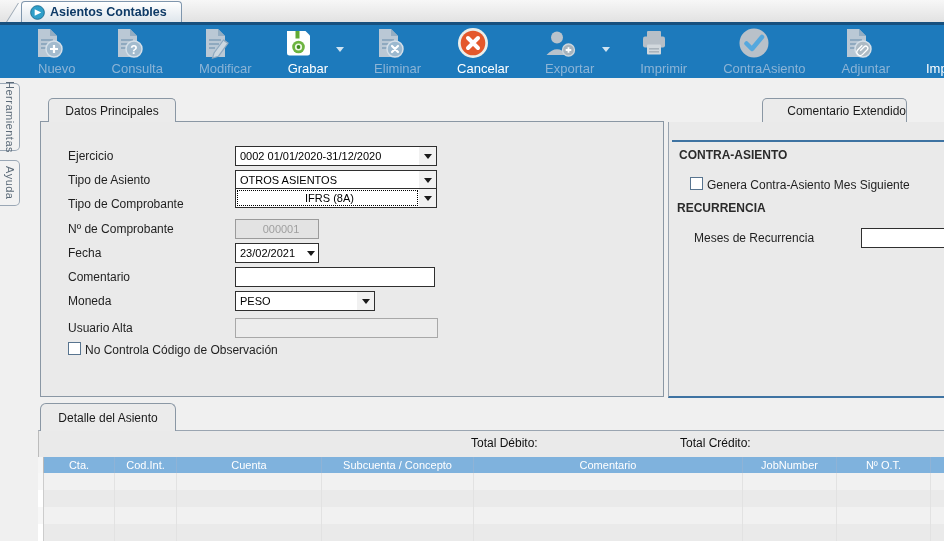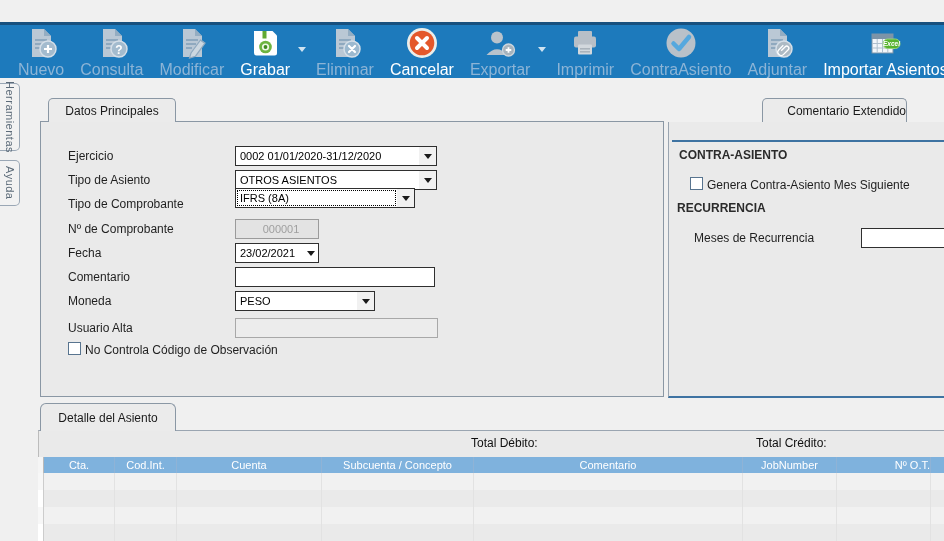--- a/index.html
+++ b/index.html
@@ -17,21 +17,21 @@
              border-radius:4px 4px 0 0; display:flex; align-items:center; gap:5px; z-index:2; }
   .app-tab .ttl { font-size:12.5px; font-weight:bold; color:#0e3a66; white-space:nowrap; }
 
   
   .navline { position:absolute; left:0; top:22px; width:944px; height:3px; background:#17507e; }
   .toolbar { position:absolute; left:0; top:25px; width:944px; height:53px; background:#1d7abc;
              display:flex; align-items:flex-start; padding-left:4px; }
   .grip { width:3px; height:44px; margin:4px 6px 0 0;
           background-image:repeating-linear-gradient(#9fc6e0 0 2px, transparent 2px 5px); }
   .tbtn { display:flex; flex-direction:column; align-items:center; padding:1px 8px 0 8px; cursor:default; }
-  .tbtn .tlabel { font-size:16px; color:#ffffff; margin-top:1px; white-space:nowrap; }
+  .tbtn .tlabel { font-size:13px; color:#ffffff; margin-top:1px; white-space:nowrap;margin-left:20px; }
   .tbtn.disabled .tlabel { color:#8cb4d6; }
   .ticon { width:34px; height:34px; }
   .caret { width:0; height:0; border-left:4px solid transparent; border-right:4px solid transparent;
            border-top:5px solid #cfe3f1; margin:22px 2px 0 0; }
 
   
   .vtab { position:absolute; left:0; width:20px; background:#f2f2f2; border:1px solid #9aa7b5;
           border-left:none; border-radius:0 5px 5px 0; display:flex; align-items:center; justify-content:center; }
   .vtab span { writing-mode:vertical-rl; font-size:11px; color:#5c6b79; letter-spacing:.5px; }
   .vtab.herr { top:83px; height:68px; }
@@ -76,27 +76,37 @@
   .grid { position:absolute; left:38px; top:457px; width:906px; }
   .grow { display:flex; width:906px; }
   .gh { height:16px; background:#7fb2dd; color:#fff; font-size:11px; line-height:16px; text-align:center;
         border-right:1px solid #8fb3d6; overflow:hidden; white-space:nowrap; }
   .gh.gut { background:#f5f5f5; border-right:1px solid #b9b9b9; }
   .gc { height:17px; border-right:1px solid #e2e2e2; }
   .gc.gut { background:#fff; border-right:1px solid #cccccc; }
   .grow.alt .gc { background:#f1f1f1; }
   .grow.alt .gc.gut { background:#f7f7f7; }
   .c0{width:6px;} .c1{width:71px;} .c2{width:62px;} .c3{width:145px;} .c4{width:152px;}
-  .c5{width:269px;} .c6{width:94px;} .c7{width:94px;text-align:right;} .c8{width:13px; border-right:none;}
+  .c5{width:269px;} .c6{width:94px;} .c7{width:94px;} .c8{width:13px; border-right:none;}
 </style>
 </head>
 <body>
 
 <div id="app">
 
+  <div class="tabstrip">
+    <div class="tab-slant"></div>
+    <div class="app-tab">
+      <svg width="15" height="15" viewBox="0 0 16 16">
+        <circle cx="8" cy="8" r="7.3" fill="#2f9fc9" stroke="#1b6e92" stroke-width="1"></circle>
+        <path d="M5 4.5 l7 3.5 -7 3.5 z" fill="#ffffff"></path>
+      </svg>
+      <span class="ttl">Asientos Contables</span>
+    </div>
+  </div>
   <div class="navline"></div>
 
   <div class="toolbar">
     <div class="grip"></div>
 
     <div class="tbtn disabled">
       <svg class="ticon" viewBox="0 0 34 34">
         <path d="M8 3 h12 l7 7 v21 H8 z" fill="#bac8d5"></path>
           <path d="M20 3 l7 7 h-7 z" fill="#94adc2"></path>
         <path d="M11 14 h12 M11 18 h10 M11 22 h6" stroke="#8fa9bf" stroke-width="2"></path>
@@ -236,21 +246,21 @@
 
   <span class="flabel" style="left:68px; top:173px;">Tipo de Asiento</span>
   <div class="combo" style="left:235px; top:170px; width:202px;gap:24px;">
     <span class="cval">OTROS ASIENTOS</span>
     <span class="cbtn">
         <i class="tri"></i>
       </span>
   </div>
 
   <span class="flabel" style="left:68px; top:197px;">Tipo de Comprobante</span>
-  <div class="combo focused" style="left:235px; top:188px; width:180px;">
+  <div class="combo focused" style="left:235px; top:188px; width:202px;text-align:center;">
     <span class="cval">IFRS (8A)</span>
     <span class="cbtn">
         <i class="tri"></i>
       </span>
   </div>
 
   <span class="flabel" style="left:68px; top:222px;">Nº de Comprobante</span>
   <input class="tinput dis-dark" style="left: 235px; top: 219px; width: 84px;" readonly="" value="000001">
 
   <span class="flabel" style="left:68px; top:246px;">Fecha</span>
@@ -294,21 +304,21 @@
   <span class="flabel" style="left:694px; top:231px;">Meses de Recurrencia</span>
   <input class="tinput" style="left: 861px; top: 228px; width: 90px;" value="">
 
   <div class="ptab" style="left:40px; top:403px; width:136px; height:28px; border-radius:6px 6px 0 0;">
     <span>Detalle del Asiento</span>
   </div>
   <div class="panel-bottom"></div>
 
   <span class="totlabel" style="left:471px; top:436px;">Total Débito:</span>
   <span class="totlabel" style="left:575px; top:436px;"></span>
-  <span class="totlabel" style="left:756px; top:436px;">Total Crédito:</span>
+  <span class="totlabel" style="left:680px; top:436px;">Total Crédito:</span>
   <span class="totlabel" style="left:822px; top:436px;"></span>
 
   <div class="grid">
     <div class="grow">
       <div class="gh gut c0"></div>
       <div class="gh c1">Cta.</div>
       <div class="gh c2">Cod.Int.</div>
       <div class="gh c3">Cuenta</div>
       <div class="gh c4">Subcuenta / Concepto</div>
       <div class="gh c5">Comentario</div>

